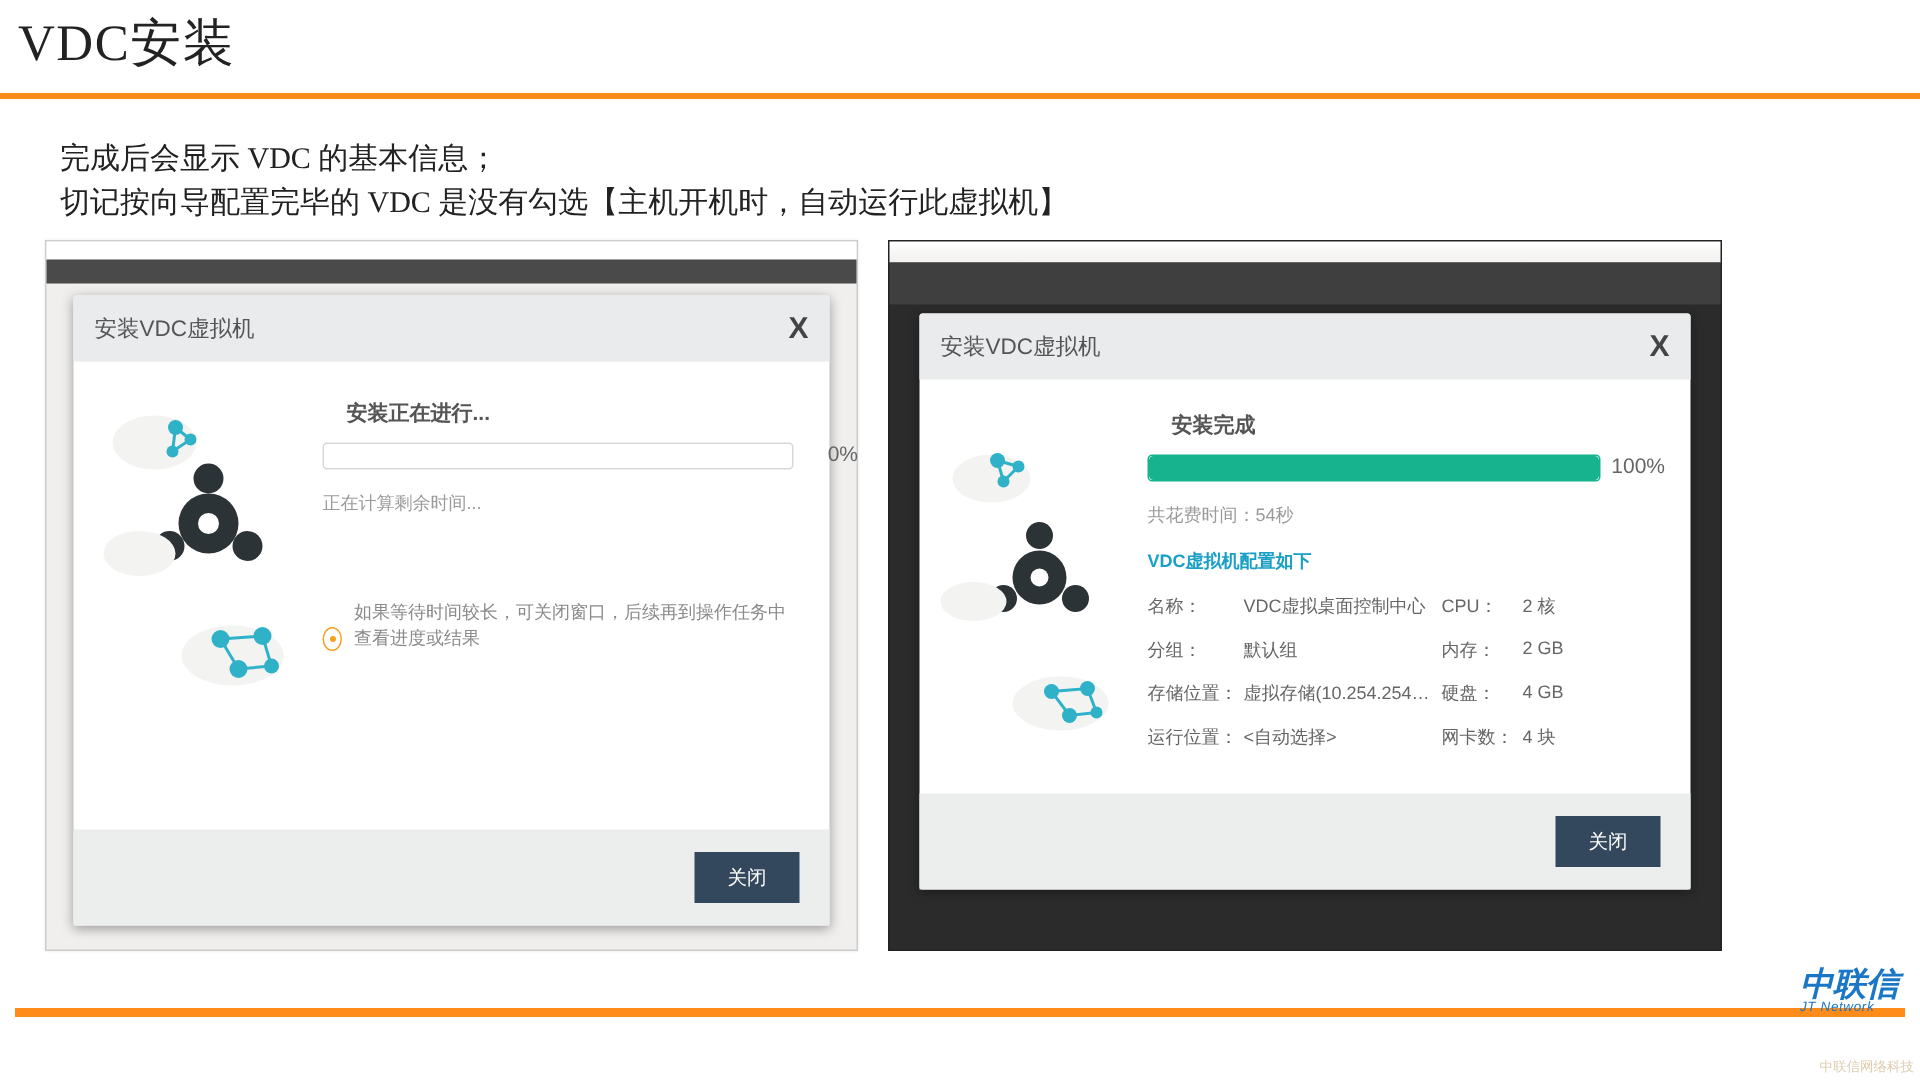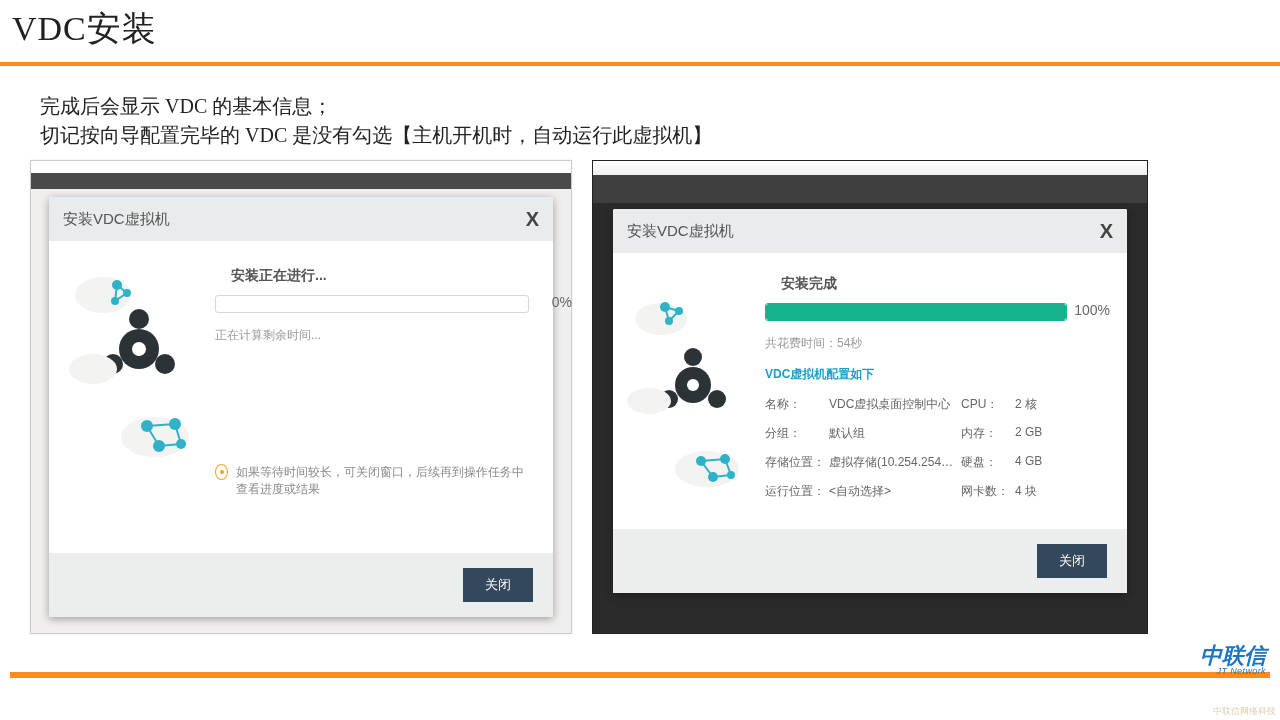--- a/index.html
+++ b/index.html
@@ -20,38 +20,38 @@
   .x{font-size:20px;color:#444;font-weight:700;cursor:pointer;line-height:1}
   .dlg-body{display:flex;padding:18px 24px 0 6px}
   .iconcol{width:160px;min-width:160px;position:relative;height:230px}
   .content{flex:1;min-width:0}
   .status-t{font-size:14px;font-weight:700;color:#555;margin:8px 16px 10px}
   .pbar-wrap{position:relative;height:16px;background:#fff;border:1px solid #d7d7d7;border-radius:3px}
   .pbar-fill{position:absolute;left:0;top:0;bottom:0;border-radius:3px}
   .fill-green{background:#17b28e}
   .pct{position:absolute;right:-44px;top:-2px;font-size:14px;color:#666}
   .sub{font-size:12px;color:#9a9a9a;margin-top:14px}
-  .hint-row{display:flex;align-items:flex-start;margin-top:120px;gap:8px;font-size:12px;color:#8a8a8a}
+  .hint-row{display:flex;align-items:flex-end;margin-top:56px;gap:8px;font-size:12px;color:#8a8a8a}
   .bulb{width:14px;height:14px;border:1.5px solid #f4a11e;border-radius:50%;display:flex;align-items:center;justify-content:center}
   .bulb::after{content:"";width:4px;height:4px;background:#f4a11e;border-radius:50%}
   .foot{position:absolute;left:0;right:0;bottom:0;height:64px;background:#eceeee;display:flex;justify-content:flex-end;align-items:center;padding:0 20px}
   .btn{background:#33485c;color:#fff;border:none;padding:8px 22px;font-size:13px;cursor:pointer}
   
   .cfg-title{color:#1aa0c6;font-size:12px;font-weight:700;margin:14px 0 13px}
   .grid{display:grid;grid-template-columns:64px 1fr 54px 52px;row-gap:12px;font-size:12px;color:#666}
   .grid .lbl{white-space:nowrap}
   .grid .val{white-space:nowrap;overflow:hidden;text-overflow:ellipsis;padding-right:6px}
   
   .icon-svg{position:absolute;left:0;top:0;width:160px;height:230px}
   .iconcol-r{width:150px;min-width:150px;position:relative;height:260px}
   .icon-svg-r{position:absolute;left:0;top:0;width:150px;height:260px}
   
   .hr-orange-b{position:absolute;left:10px;right:10px;bottom:42px;height:6px;background:#ff8c1a}
   .copyright{position:absolute;right:20px;bottom:14px;font-size:14px;color:#333}
-  .brand{position:absolute;right:14px;bottom:44px;text-align:right;line-height:1}
+  .brand{position:absolute;right:14px;bottom:44px;line-height:1}
   .brand .cn{font-size:22px;font-weight:700;color:#1a77c6;font-style:italic}
   .brand .en{font-size:9px;color:#1a77c6;font-style:italic;letter-spacing:.4px}
   .brand-mini{position:absolute;right:4px;bottom:2px;font-size:9px;color:#c7a97a;opacity:.6}
   
   .r-top-light{position:absolute;left:0;right:0;top:0;height:14px;background:linear-gradient(#fff,#f1f0ee)}
   .r-top-dark{position:absolute;left:0;right:0;top:14px;height:28px;background:#3f3f3f}
 </style>
 </head>
 <body>
 

